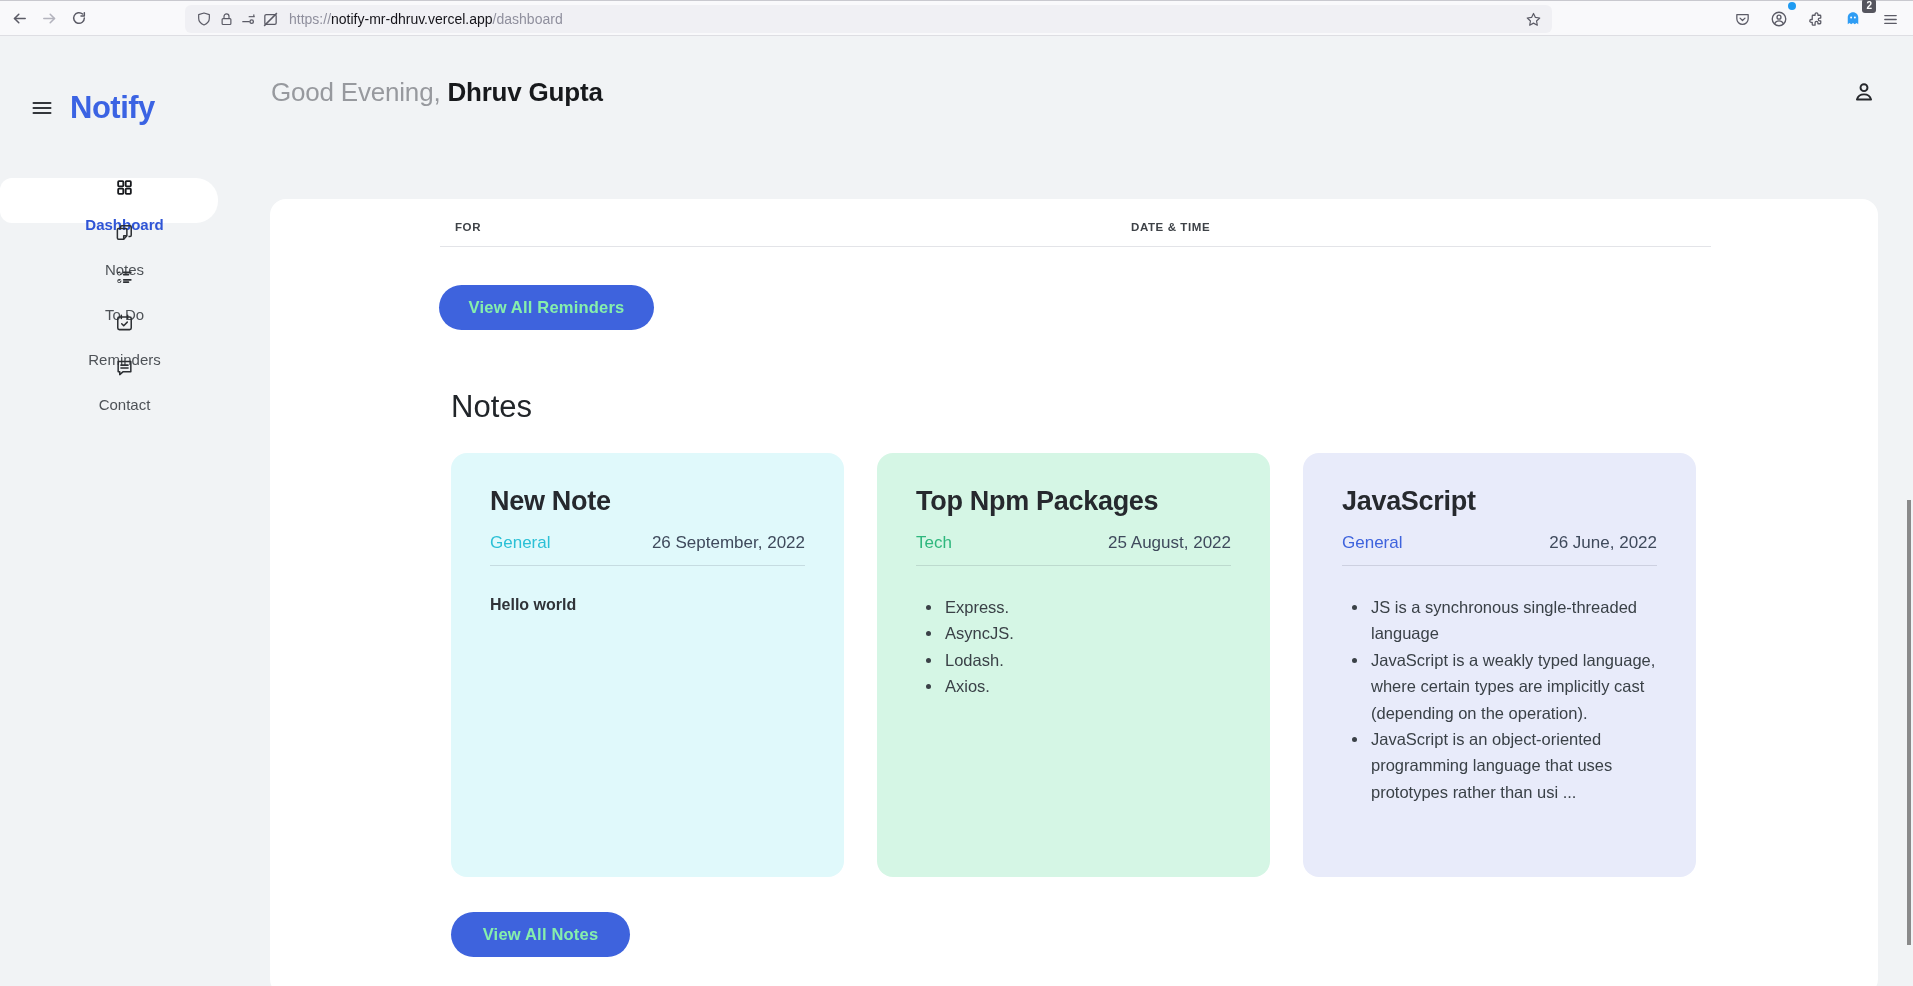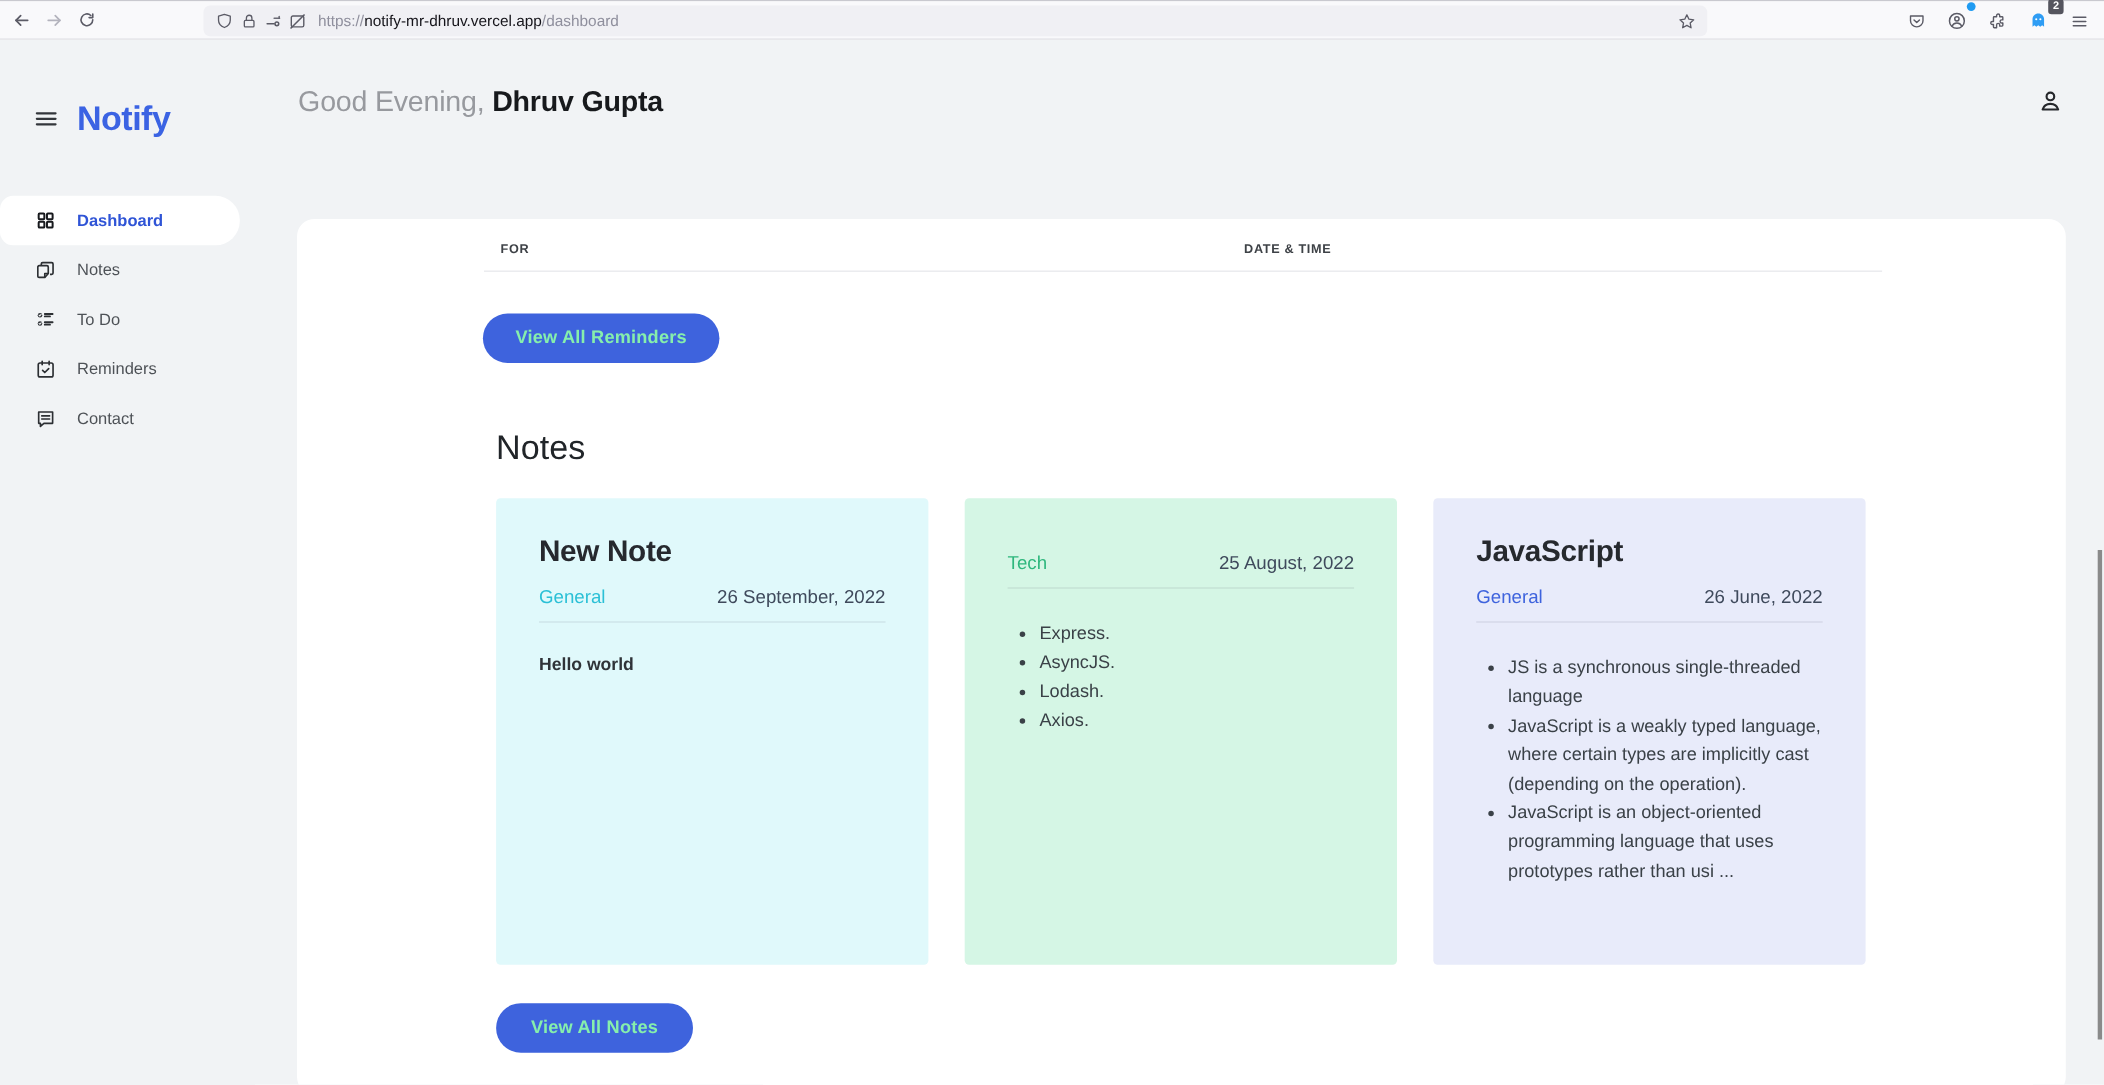--- a/index.html
+++ b/index.html
@@ -32,21 +32,21 @@
 
   
   .page { position:absolute; top:37px; left:0; width:1913px; height:949px; background:#f1f3f5; }
 
   .sidebar { position:absolute; left:0; top:0; width:218px; height:100%;padding-left:48px; }
   .logo-row { position:absolute; left:30px; top:53px; display:flex; align-items:center; gap:16px; }
   .logo-burger { color:#33363b; display:flex; }
   .logo-text { font-size:31px; font-weight:800; color:#3b63e3; letter-spacing:-0.5px; }
   .nav { position:absolute; top:141px; left:0; width:100%; }
   .nav-item { height:45px; display:flex; align-items:center; gap:19px; padding-left:31px;
-    font-size:15px; color:#4e5257; cursor:pointer; }
+    font-size:15px; color:#4e5257; cursor:pointer;flex-direction:column; }
   .nav-item .nicon { width:20px; height:20px; color:#2c2f33; display:flex; align-items:center; justify-content:center; }
   .nav-item.active { background:#fff; border-radius:12px 22px 22px 12px; color:#2f54d6; font-weight:700; }
   .nav-item.active .nicon { color:#17191d; }
 
   .app-header { position:absolute; left:218px; top:0; right:0; height:94px; }
   .greeting { position:absolute; left:53px; top:40px; font-size:26px; color:#97999e; letter-spacing:-0.2px; }
   .greeting b { color:#17191c; font-weight:800; }
   .user-icon { position:absolute; right:36px; top:42px; color:#26282c; }
 
   .content-card { position:absolute; left:270px; top:162px; width:1608px; height:796px;
@@ -60,21 +60,21 @@
 
   .btn { display:inline-flex; align-items:center; justify-content:center; background:#3e63dd;
     color:#86efac; font-weight:700; font-size:16.5px; border:none; border-radius:999px;
     height:45px; cursor:pointer; font-family:inherit; letter-spacing:0.2px; }
   .btn-reminders { position:absolute; left:169px; top:86px; width:215px; }
   .btn-notes { position:absolute; left:181px; top:713px; width:179px; }
 
   .notes-heading { position:absolute; left:181px; top:190px; font-size:31px; font-weight:500; color:#212529; }
 
   .cards { position:absolute; left:181px; top:254px; display:flex; gap:33px; }
-  .note-card { width:393px; height:424px; border-radius:4px; padding:33px 39px; overflow:hidden; }
+  .note-card { width:393px; height:424px; border-radius:16px; padding:33px 39px; overflow:hidden; }
   .note-title { font-size:27px; font-weight:800; color:#26292e; letter-spacing:-0.3px; }
   .note-meta { display:flex; justify-content:space-between; align-items:baseline; margin-top:16px;
     padding-bottom:12px; border-bottom:1px solid rgba(40,50,70,0.14); }
   .note-tag { font-size:17px; }
   .note-date { font-size:17px; color:#3f4a5c; }
   .note-body { margin-top:30px; font-size:16px; font-weight:700; color:#2f3338; }
   .note-list { margin-top:28px; padding-left:27px; font-size:16.5px; color:#3a4147; line-height:1.6; }
   .note-list li { padding-left:2px; }
 
   .scroll-thumb { position:absolute; right:2px; top:463px; width:4px; height:445px; background:#8a8a8a; }
@@ -271,20 +271,21 @@
         <article class="note-card" style="background-color: rgb(224, 249, 251);">
           <h3 class="note-title">New Note</h3>
           <div class="note-meta">
             <span class="note-tag" style="color: rgb(43, 192, 214);">General</span>
             <span class="note-date">26 September, 2022</span>
           </div>
           <p class="note-body">Hello world</p>
         </article>
 
         <article class="note-card" style="background-color: rgb(213, 246, 229);">
+          <h3 class="note-title">Top Npm Packages</h3>
           <div class="note-meta">
             <span class="note-tag" style="color: rgb(46, 183, 125);">Tech</span>
             <span class="note-date">25 August, 2022</span>
           </div>
           <ul class="note-list">
             <li>Express.</li>
             <li>AsyncJS.</li>
             <li>Lodash.</li>
             <li>Axios.</li>
           </ul>

